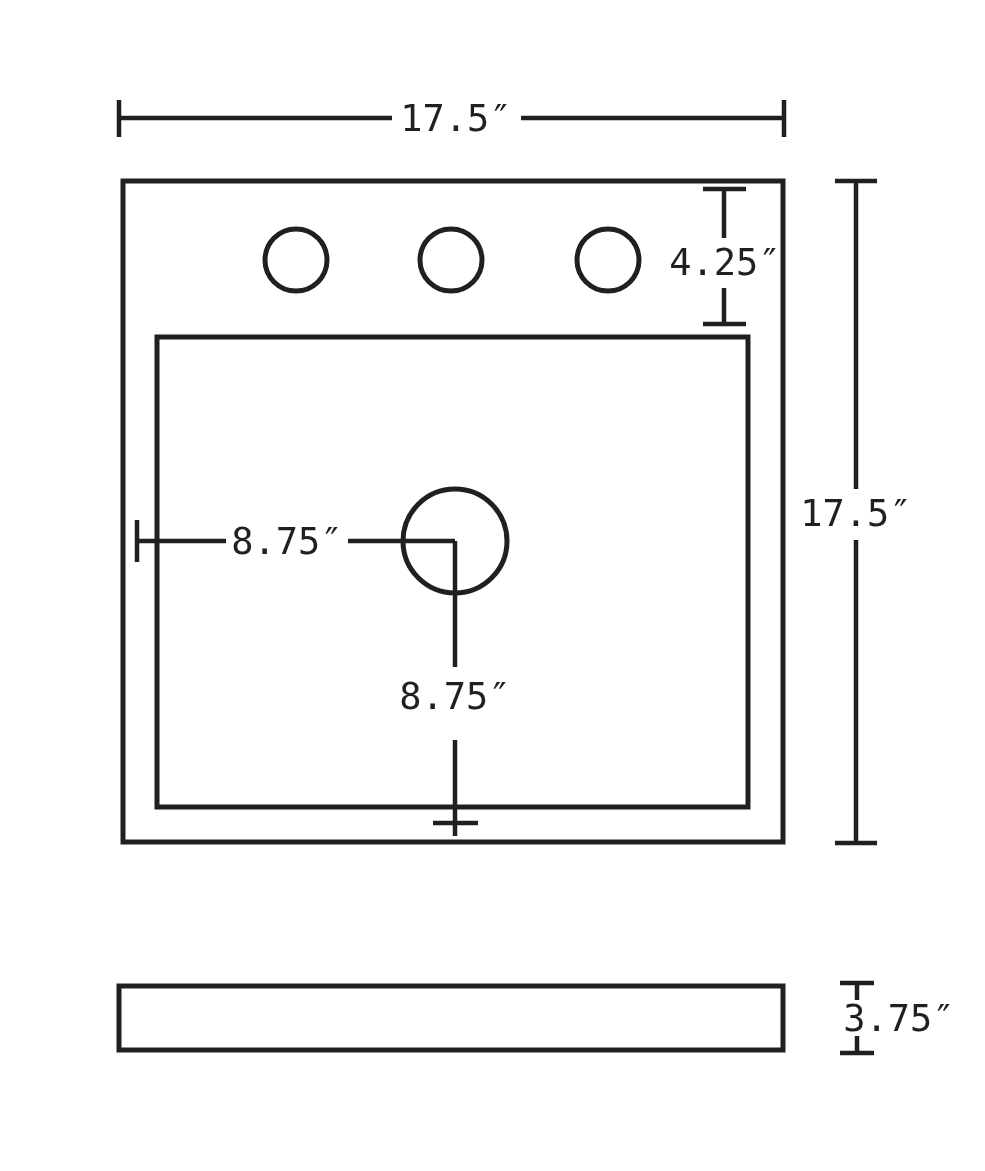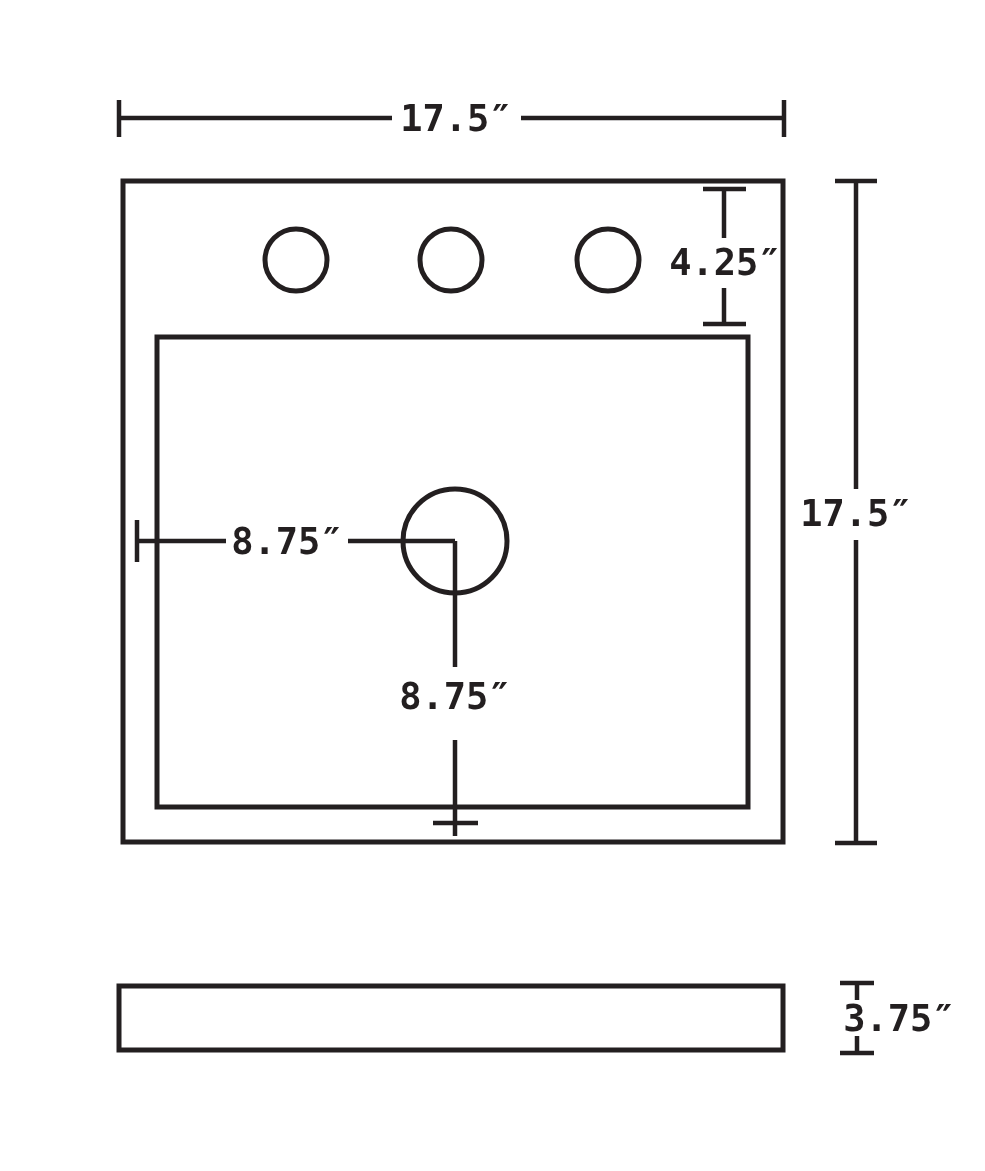--- a/index.html
+++ b/index.html
@@ -2,21 +2,20 @@
 <html style="--line-color: #231f20; --bg-color: #ffffff;"><head>
 <meta charset="utf-8">
 <style>
   :root { --line-color: #231f20; --bg-color: #ffffff; }
   html, body { margin: 0; padding: 0; background: var(--bg-color); }
   .canvas {
     width: 985px;
     height: 1101px;
     background: var(--bg-color);
     position: relative;
-    font-weight: bold;
   }
   svg { display: block; width: 985px; height: 1171px; }
   .stroke { stroke: var(--line-color); fill: none; }
   .w5 { stroke-width: 5; }
   .w4 { stroke-width: 4.5; }
   text {
     font-family: "DejaVu Sans Mono", "DejaVu Sans", monospace;
     font-size: 37px;
     fill: var(--line-color);
     text-anchor: middle;

